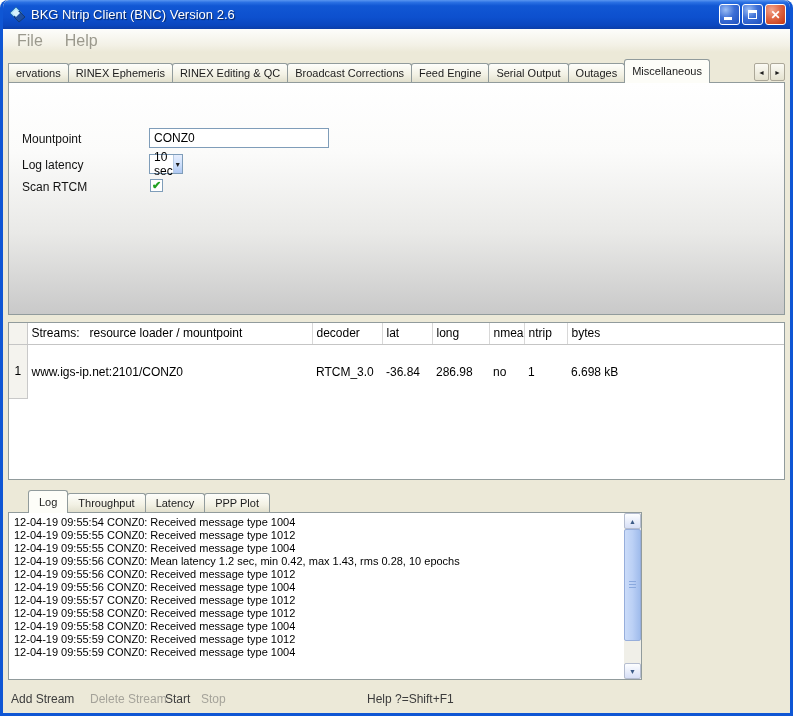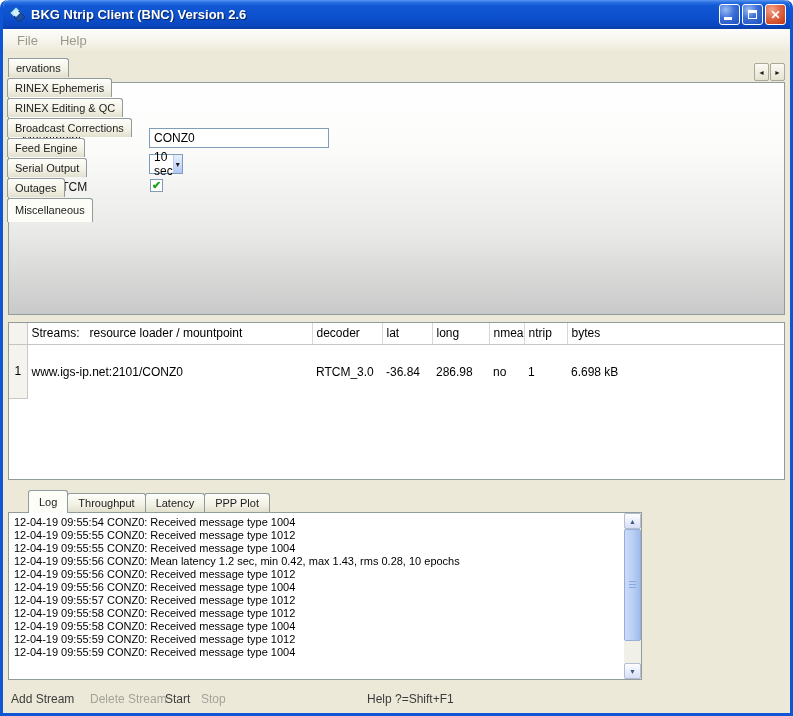--- a/index.html
+++ b/index.html
@@ -15,39 +15,39 @@
   }
 
   
   .titlebar {
     height:29px;
     background:linear-gradient(180deg,#5A96F0 0%,#2B71E3 8%,#1157D4 20%,#0D50CE 60%,#0A46BE 88%,#0C3EA8 100%);
     border-radius:6px 6px 0 0;
     display:flex; align-items:center; padding:0 4px 0 6px;
   }
   .app-icon { width:17px; height:17px; display:block; }
-  .title-text { flex:1; color:#fff; font-weight:bold; font-size:13px; margin-left:5px;
+  .title-text { flex:1; color:#fff; font-weight:normal; font-size:13px; margin-left:5px;
     text-shadow:1px 1px 1px rgba(0,0,0,.55); white-space:nowrap; overflow:hidden; }
   .winbtns { display:flex; gap:2px; }
   .winbtn { width:21px; height:21px; border:1px solid #fff; border-radius:3px;
     display:flex; align-items:center; justify-content:center; position:relative; cursor:default; }
   .btn-min,.btn-max { background:radial-gradient(circle at 30% 25%, #9CBEF5 0%, #3D6FD6 45%, #1E50BE 100%); }
   .btn-close { background:radial-gradient(circle at 30% 25%, #F2A48C 0%, #E06846 45%, #C2330F 100%); }
   .glyph-min { position:absolute; left:4px; bottom:4px; width:8px; height:3px; background:#fff; }
   .glyph-max { width:9px; height:9px; border:1px solid #fff; border-top:3px solid #fff; }
   .glyph-close { color:#fff; font-size:12px; font-weight:bold; line-height:1; }
 
   
   .menubar { height:23px; display:flex; align-items:center; padding-left:8px;
     background:linear-gradient(180deg,#FDFDFB 0%,#F3F1E6 70%,#ECE9D8 100%); }
-  .menu-item { font-size:13px; color:#9B998D; padding:2px 6px; margin-right:10px; }
+  .menu-item { font-size:16px; color:#9B998D; padding:2px 6px; margin-right:10px; }
 
   
   .tabbar { position:absolute; left:5px; top:58px; width:777px; height:25px;
-    display:flex; align-items:flex-start; z-index:3;flex-direction:column; }
+    display:flex; align-items:flex-end; z-index:3; }
   .tab { font-size:11px; color:#1c1c1c; padding:0 7px; height:19px; line-height:18px;
     background:linear-gradient(180deg,#FEFEFB 0%,#F2F1E4 60%,#E2E0CE 100%);
     border:1px solid #919B9C; border-bottom:none; border-radius:3px 3px 0 0;
     margin-bottom:1px; margin-left:-1px; white-space:nowrap; cursor:default; }
   .tab:first-child { margin-left:0; border-radius:0 3px 0 0; }
   .tab.selected { height:24px; line-height:23px; background:#FDFDF8; margin-bottom:0;
     font-size:11px; z-index:4; position:relative; }
   .tab-arrows { position:absolute; right:0; bottom:2px; display:flex; gap:1px; }
   .tab-arrow { width:15px; height:18px; background:linear-gradient(180deg,#FBFAF4,#E5E2D0);
     border:1px solid #ACA899; border-radius:2px; font-size:7px; color:#1c1c1c;

